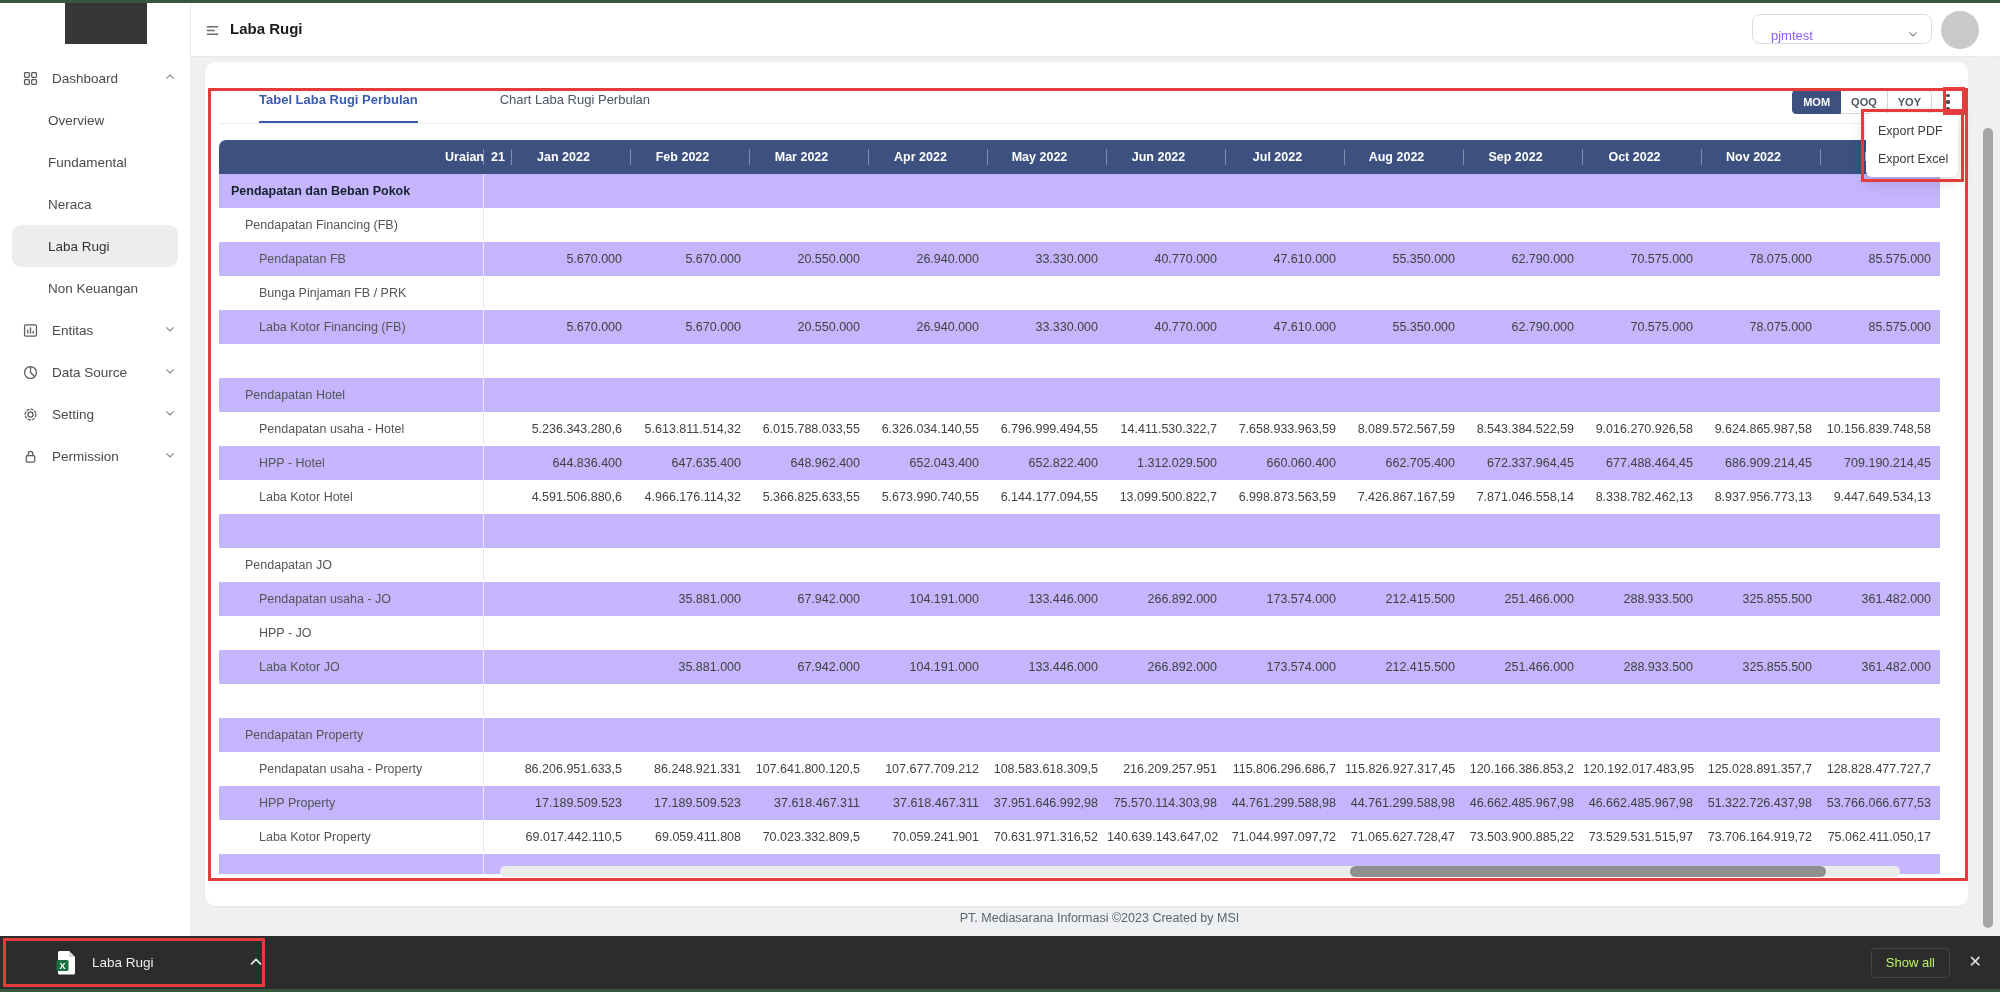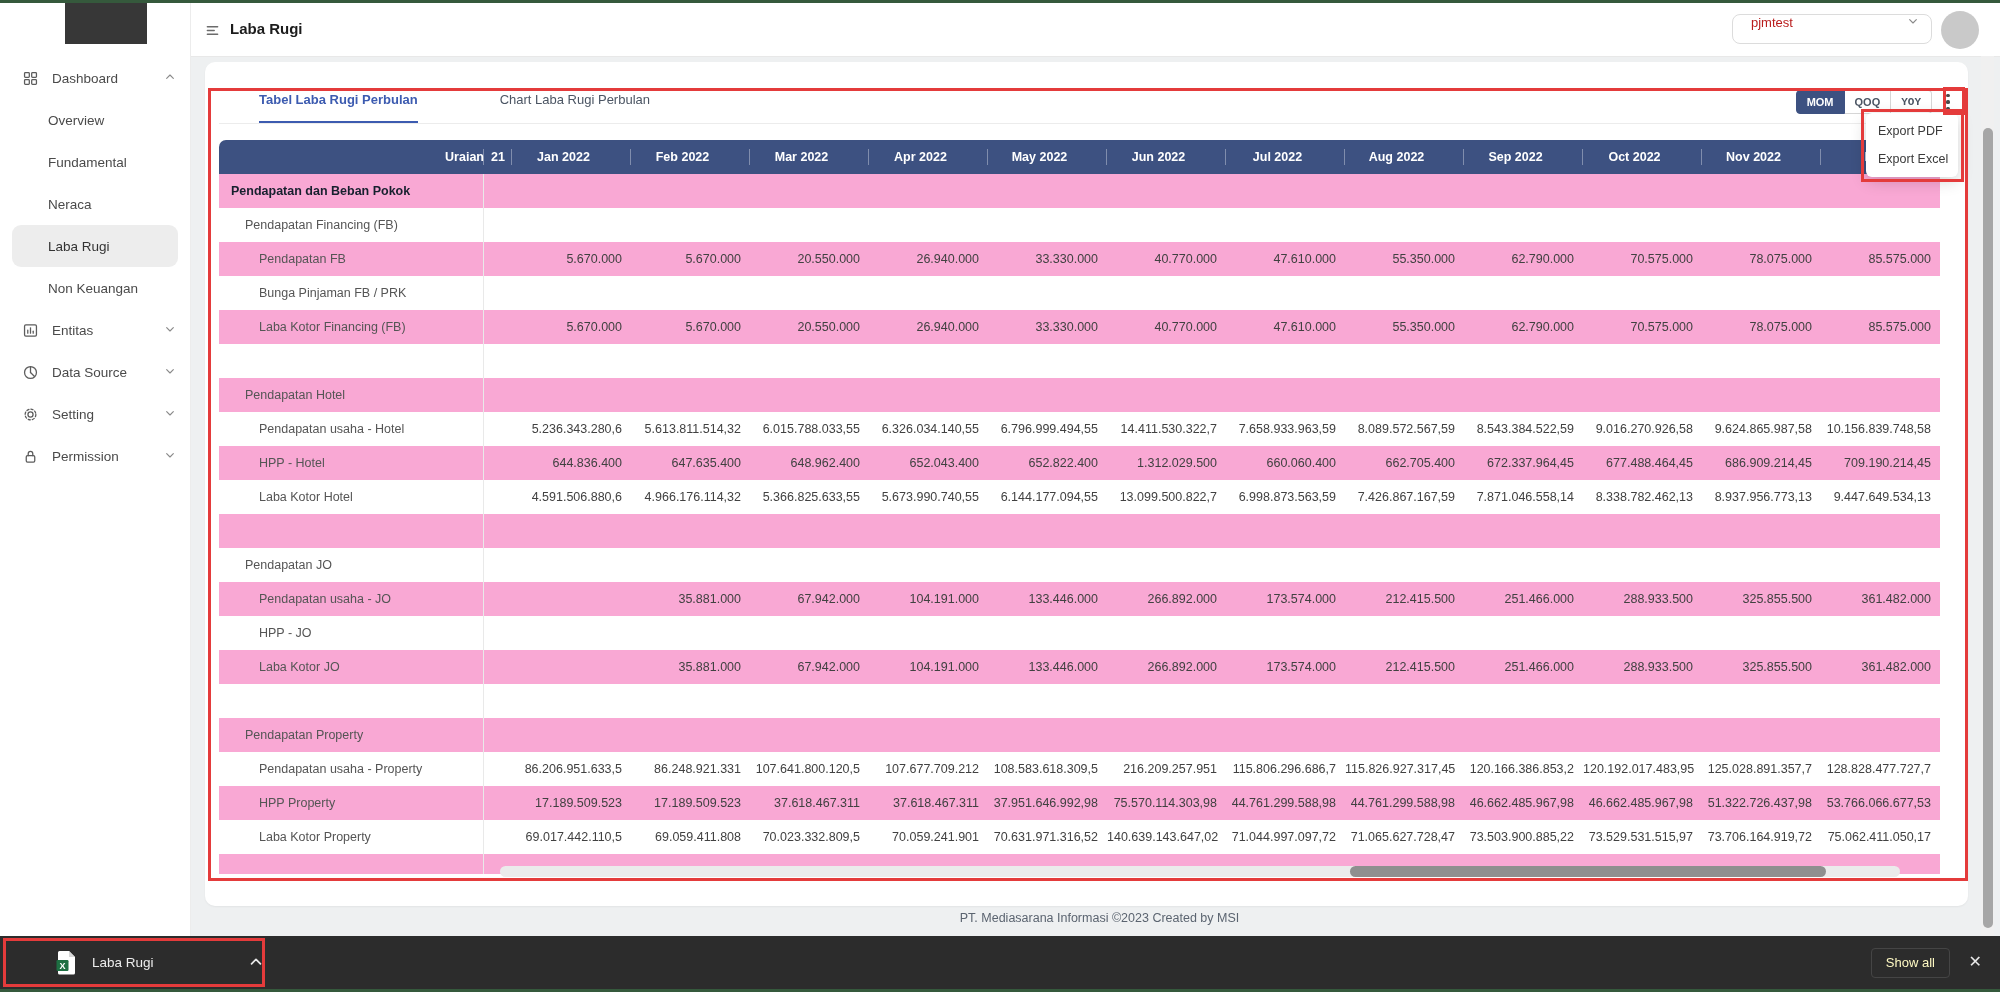--- a/index.html
+++ b/index.html
@@ -20,42 +20,42 @@
   .sb-active{background:#ededed;color:#333;}
   .sb-icon{width:17px;height:17px;flex:0 0 17px;}
   .sb-icon svg{width:17px;height:17px;stroke:#5c5c5c;fill:none;stroke-width:1.5;stroke-linecap:round;stroke-linejoin:round;}
   .chev svg{width:12px;height:12px;stroke:#8a8a8a;fill:none;stroke-width:1.7;stroke-linecap:round;stroke-linejoin:round;}
 
   
   .main-header{position:absolute;left:190px;top:3px;width:1810px;height:53px;background:#fff;border-bottom:1px solid #e8e8e8;z-index:5;}
   .title-icon{position:absolute;left:14px;top:19px;width:17px;height:17px;}
   .title-icon svg{width:17px;height:17px;stroke:#6b6b6b;stroke-width:1.8;stroke-linecap:round;}
   .page-title{position:absolute;left:40px;top:17px;font-size:15px;font-weight:700;color:#1c1c1c;margin:0;}
-  .user-select{position:absolute;right:68px;top:11px;width:200px;height:30px;background:#fff;border:1px solid #dcdcdc;border-radius:8px;box-sizing:border-box;display:flex;align-items:flex-start;padding:0 12px 0 18px;font-size:13px;color:#b91c1c;cursor:pointer;}
+  .user-select{position:absolute;right:68px;top:11px;width:180px;height:30px;background:#fff;border:1px solid #dcdcdc;border-radius:8px;box-sizing:border-box;display:flex;align-items:flex-end;padding:0 12px 0 18px;font-size:13px;color:#8b5cf6;cursor:pointer;}
   .user-select .chev{margin-left:auto;}
   .avatar{position:absolute;right:21px;top:8px;width:38px;height:38px;border-radius:50%;background:#c9c9c9;}
 
   
   .card{position:absolute;left:205px;top:62px;width:1763px;height:844px;background:#fff;border-radius:10px;box-shadow:0 1px 2px rgba(0,0,0,.05);}
   .tabs-row{position:absolute;left:14px;top:30px;width:1715px;height:31px;border-bottom:1px solid #ececec;display:flex;gap:42px;}
   .tab{font-size:13px;color:#4b5563;padding-bottom:9px;cursor:pointer;white-space:nowrap;margin-left:40px;}
   .tab.active{color:#3c5bb0;font-weight:700;border-bottom:2.5px solid #3c5bb0;}
   .period-group{position:absolute;top:28px;right:36px;height:22px;display:flex;text-align:right;}
   .pbtn{height:22px;line-height:22px;padding:0 10px;font-size:11px;font-weight:600;color:#4b5563;background:#fff;border:1px solid #d6d6d6;border-left-width:0;cursor:pointer;}
   .pbtn:first-child{border-left-width:1px;border-radius:4px 0 0 4px;}
-  .pbtn:last-child{border-radius:0 4px 4px 0;font-family:Liberation Mono, monospace;}
+  .pbtn:last-child{border-radius:0 4px 4px 0;}
   .pbtn.active{background:#3d5181;border-color:#3d5181;color:#fff;}
   .kebab{position:absolute;top:29px;right:12px;width:16px;height:22px;display:flex;flex-direction:column;align-items:center;justify-content:center;gap:3px;cursor:pointer;}
   .kebab i{width:3.2px;height:3.2px;border-radius:50%;background:#4a4a4a;}
 
   
   .thead{position:absolute;left:14px;top:78px;width:1721px;height:34px;background:#3d5181;border-radius:7px 7px 0 0;white-space:nowrap;overflow:hidden;}
   .tbody{position:absolute;left:14px;top:112px;width:1721px;overflow:hidden;}
   .trow{height:34px;white-space:nowrap;overflow:hidden;}
-  .trow.gray{background:#f9a8d4;}
+  .trow.gray{background:#c4b5fd;}
   .trow.spacer-last{height:20px;}
   .cell{display:inline-block;vertical-align:top;height:34px;line-height:34px;font-size:12.5px;color:#454545;box-sizing:border-box;white-space:nowrap;overflow:hidden;}
   .c-label{width:265px;padding-left:12px;border-right:1px solid #e9e9e9;}
   .c-narrow{width:28px;text-align:center;}
   .c-month{width:119px;text-align:right;padding-right:9px;color:#414141;}
   .lbl-group{font-weight:700;color:#17202e;}
   .lbl-sub{padding-left:26px;color:#555;}
   .lbl-leaf{padding-left:40px;color:#555;}
   .hcell{color:#fff;font-weight:600;font-size:12.5px;position:relative;}
   .hcell.c-label{text-align:right;padding-left:0;border-right:none;}
@@ -82,21 +82,21 @@
 
   .footer{position:absolute;left:218px;top:911px;width:1763px;text-align:center;font-size:12.5px;color:#5b6470;}
 
   
   .dlbar{position:absolute;left:0;bottom:3px;width:2000px;height:53px;background:#2c2c2c;z-index:85;}
   .dl-item{position:absolute;left:0;top:0;height:53px;display:flex;align-items:center;cursor:pointer;}
   .xlsx-icon{position:absolute;left:56px;top:14px;width:21px;height:25px;}
   .dl-name{position:absolute;left:92px;top:0;line-height:53px;font-size:13.5px;color:#ededed;}
   .dl-chevron{position:absolute;left:248px;top:18px;width:16px;height:16px;}
   .dl-chevron svg{width:16px;height:16px;stroke:#e8e8e8;fill:none;stroke-width:2;stroke-linecap:round;stroke-linejoin:round;}
-  .show-all{position:absolute;right:50px;top:12px;height:28px;line-height:28px;padding:0 14px;border:1px solid #454545;border-radius:4px;color:#fef9c3;font-size:13px;cursor:pointer;}
+  .show-all{position:absolute;right:50px;top:12px;height:28px;line-height:28px;padding:0 14px;border:1px solid #454545;border-radius:4px;color:#bef264;font-size:13px;cursor:pointer;}
   .dl-close{position:absolute;right:18px;top:16px;color:#e8e8e8;font-size:16px;cursor:pointer;}
 </style>
 </head>
 <body>
 
 <div id="app">
   <div class="strip top"></div>
 
   <aside class="sidebar">
     <nav class="sb-nav">

